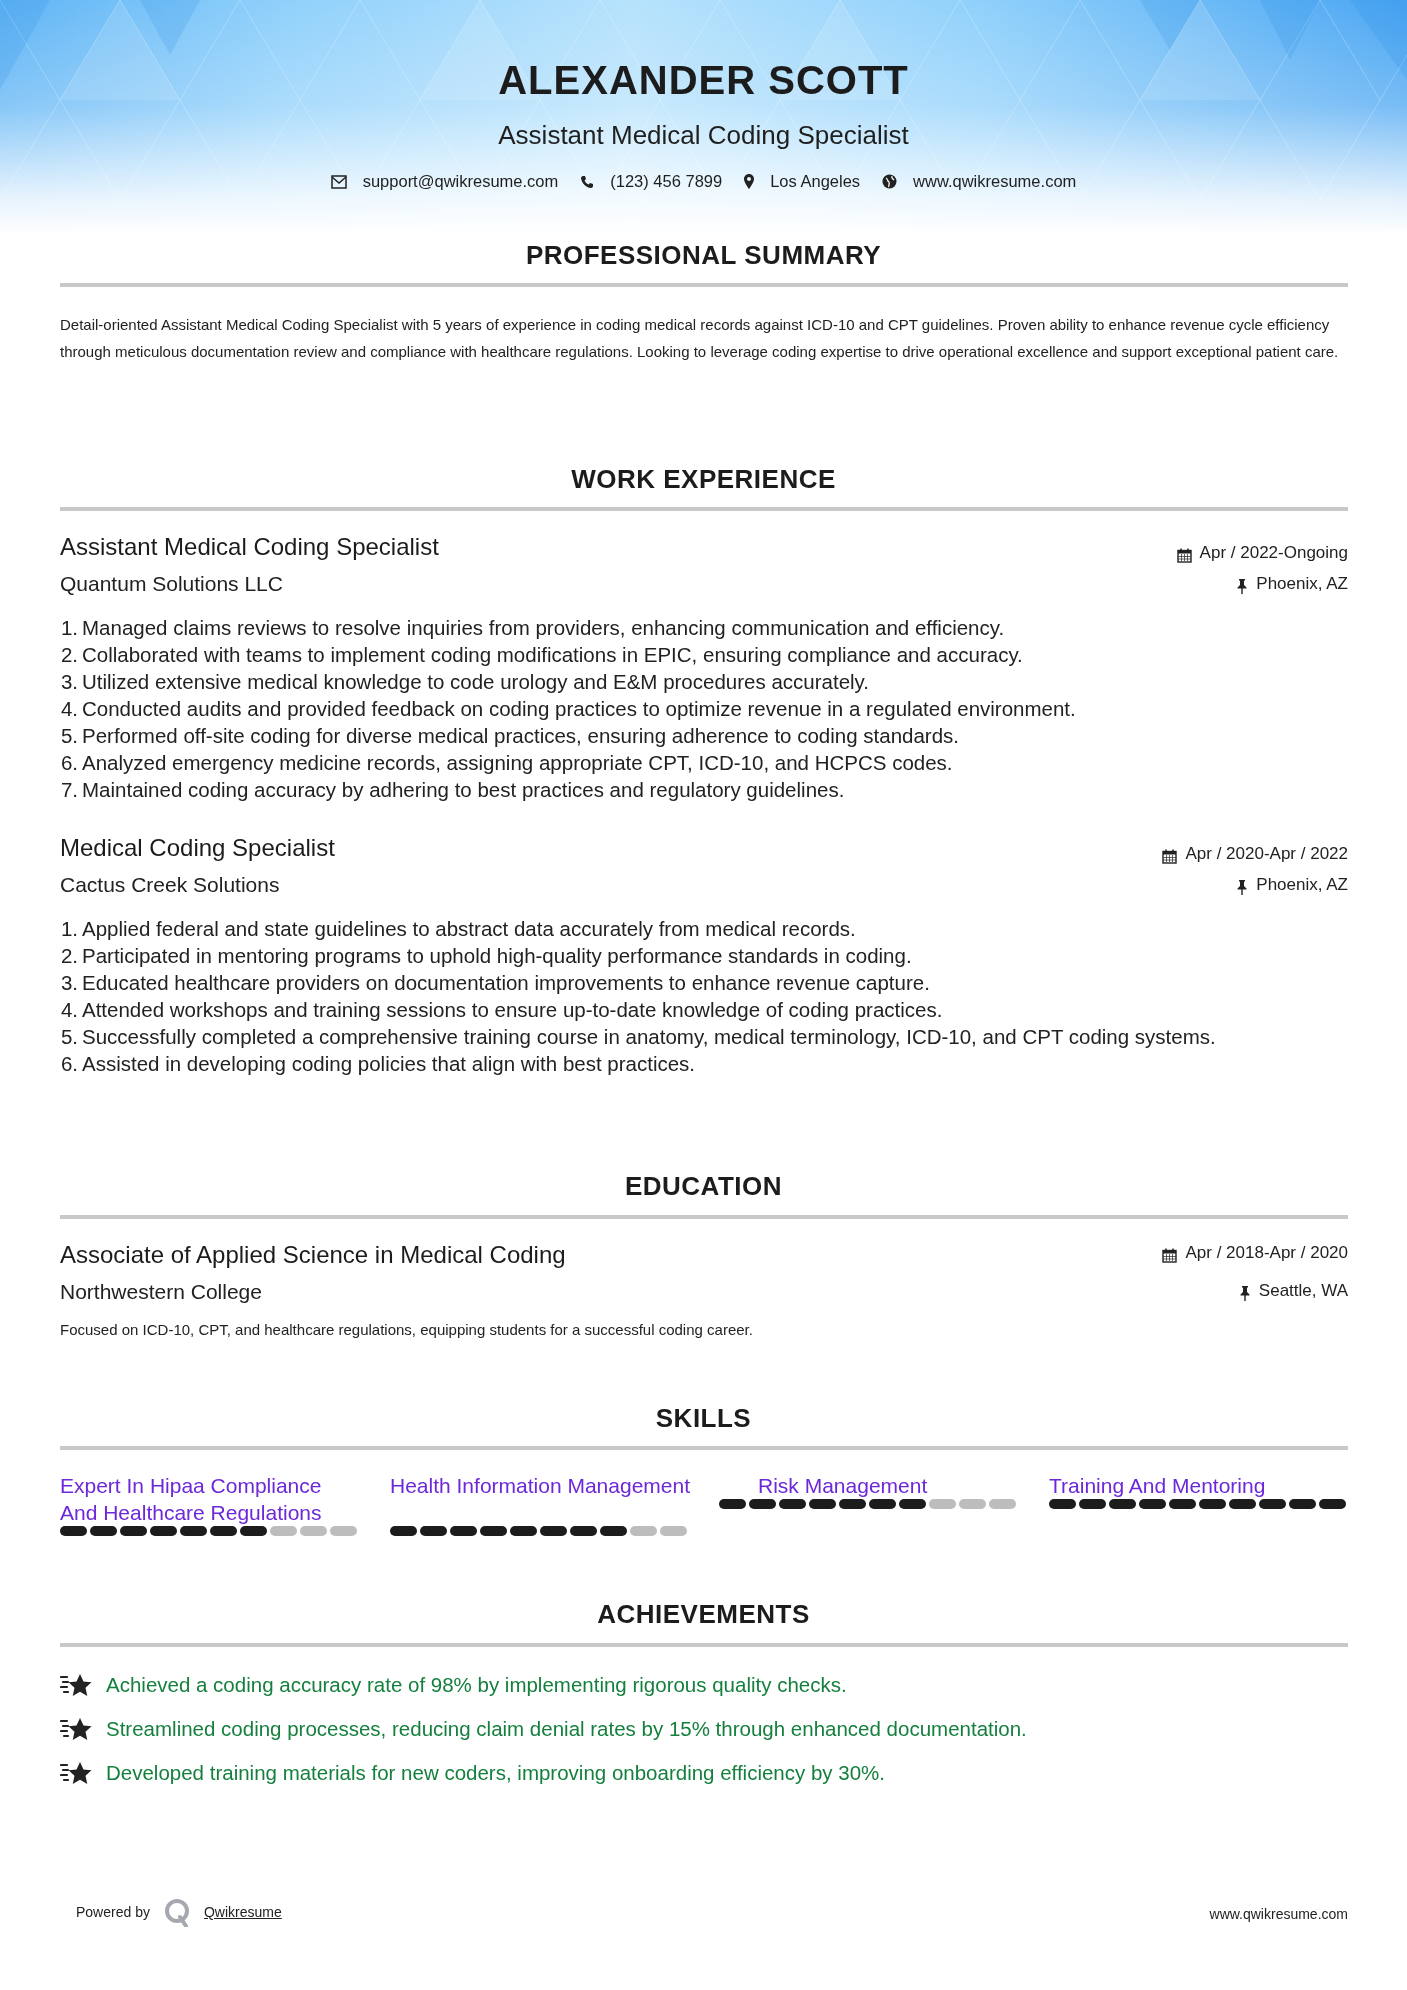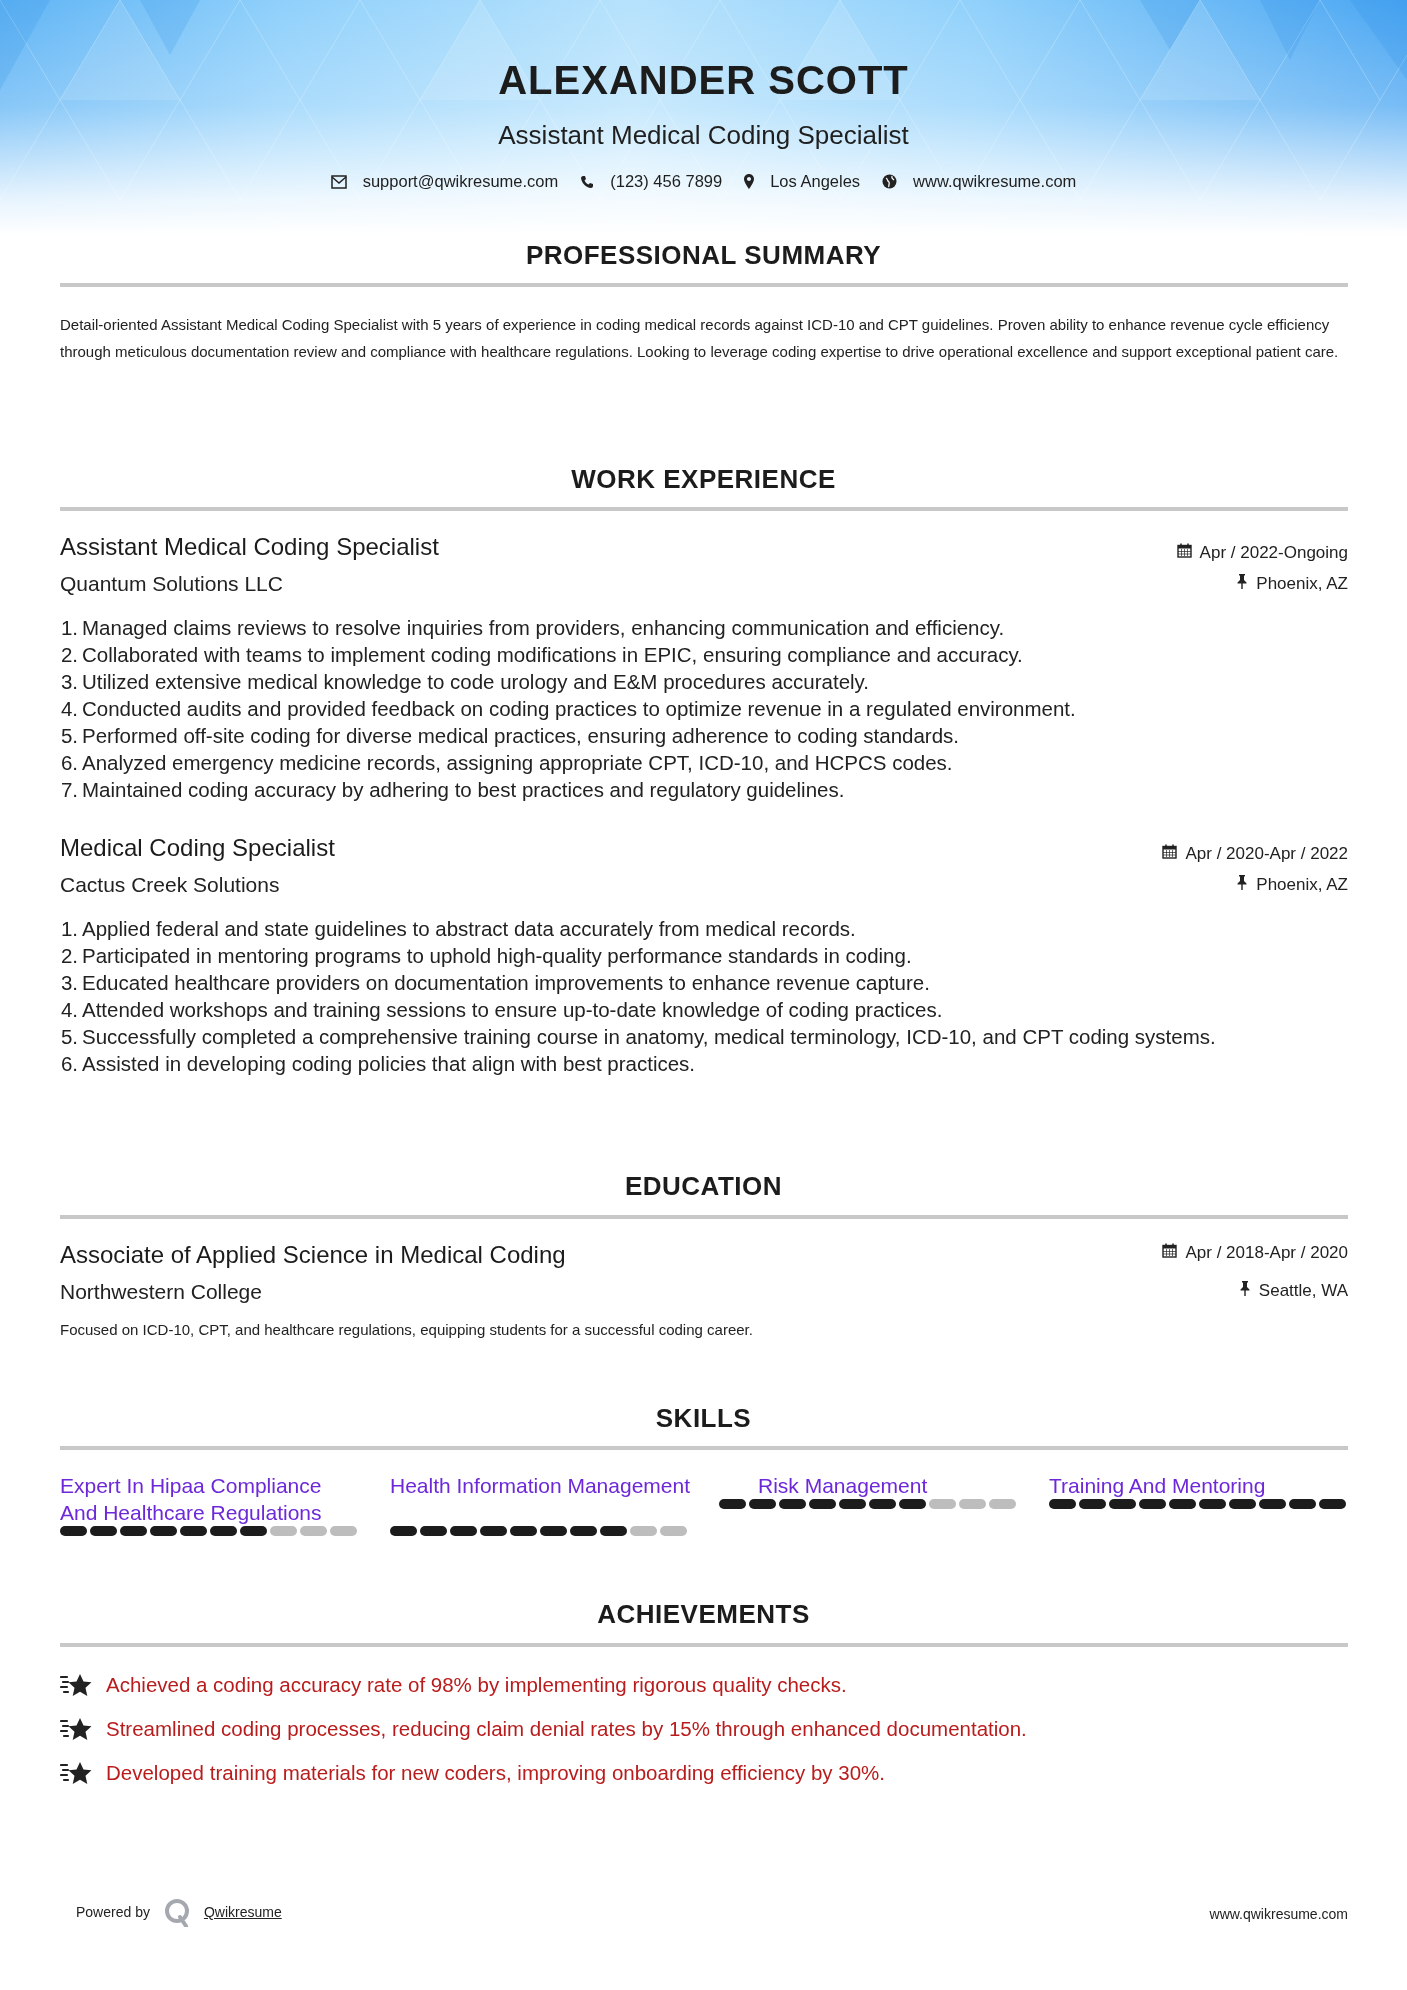--- a/index.html
+++ b/index.html
@@ -32,31 +32,31 @@
   .contacts .ci svg { margin-right: 16px; }
 
   .section-h {
     position: absolute; left: 0; width: 1407px; text-align: center; font-size: 26px;
     font-weight: bold; color: #1c1c1c; letter-spacing: 0.5px;
   }
   .rule { position: absolute; left: 60px; width: 1288px; height: 4px; background: #c8c8c8; }
   .para { position: absolute; left: 60px; width: 1290px; font-size: 15px; line-height: 27px; color: #222; }
   .job-title { position: absolute; left: 60px; font-size: 24px; color: #1c1c1c; }
   .company { position: absolute; left: 60px; font-size: 21px; color: #222; }
-  .meta { position: absolute; right: 59px; font-size: 17px; color: #222; display: flex; align-items: flex-start; }
+  .meta { position: absolute; right: 59px; font-size: 17px; color: #222; display: flex; align-items: flex-end; }
   .meta svg { margin-right: 8px; }
   ol.bullets { position: absolute; left: 52px; width: 1300px; margin: 0; padding: 0; list-style: none; font-size: 20.5px; line-height: 27px; color: #222; }
   ol.bullets li { display: flex; }
   ol.bullets li .n { width: 26px; flex: none; text-align: right; padding-right: 4px; }
   .skill { position: absolute; width: 300px; }
   .skill .lbl { font-size: 21px; line-height: 27px; color: #6d28d9; height: 54px; }
   .skill .bar { display: flex; gap: 3px; margin-top: 0; }
   .skill .seg { width: 27px; height: 10px; border-radius: 5px; background: #1c1c1c; }
   .skill .seg.off { background: #bdbdbd; }
-  .ach { position: absolute; left: 60px; display: flex; align-items: center; font-size: 20.5px; color: #b91c1c; }
+  .ach { position: absolute; left: 60px; display: flex; align-items: center; font-size: 20.5px; color: #15803d; }
   .ach svg { margin-right: 12px; }
   .footer-left { position: absolute; left: 76px; top: 1897px; display: flex; align-items: center; font-size: 14px; color: #222; }
   .footer-left .lnk { text-decoration: underline; margin-left: 8px; }
   .footer-right { position: absolute; right: 59px; top: 1906px; font-size: 14px; color: #222; }
 </style>
 </head>
 <body>
 
 <div class="header">
   <svg class="pattern" width="1407" height="235">

